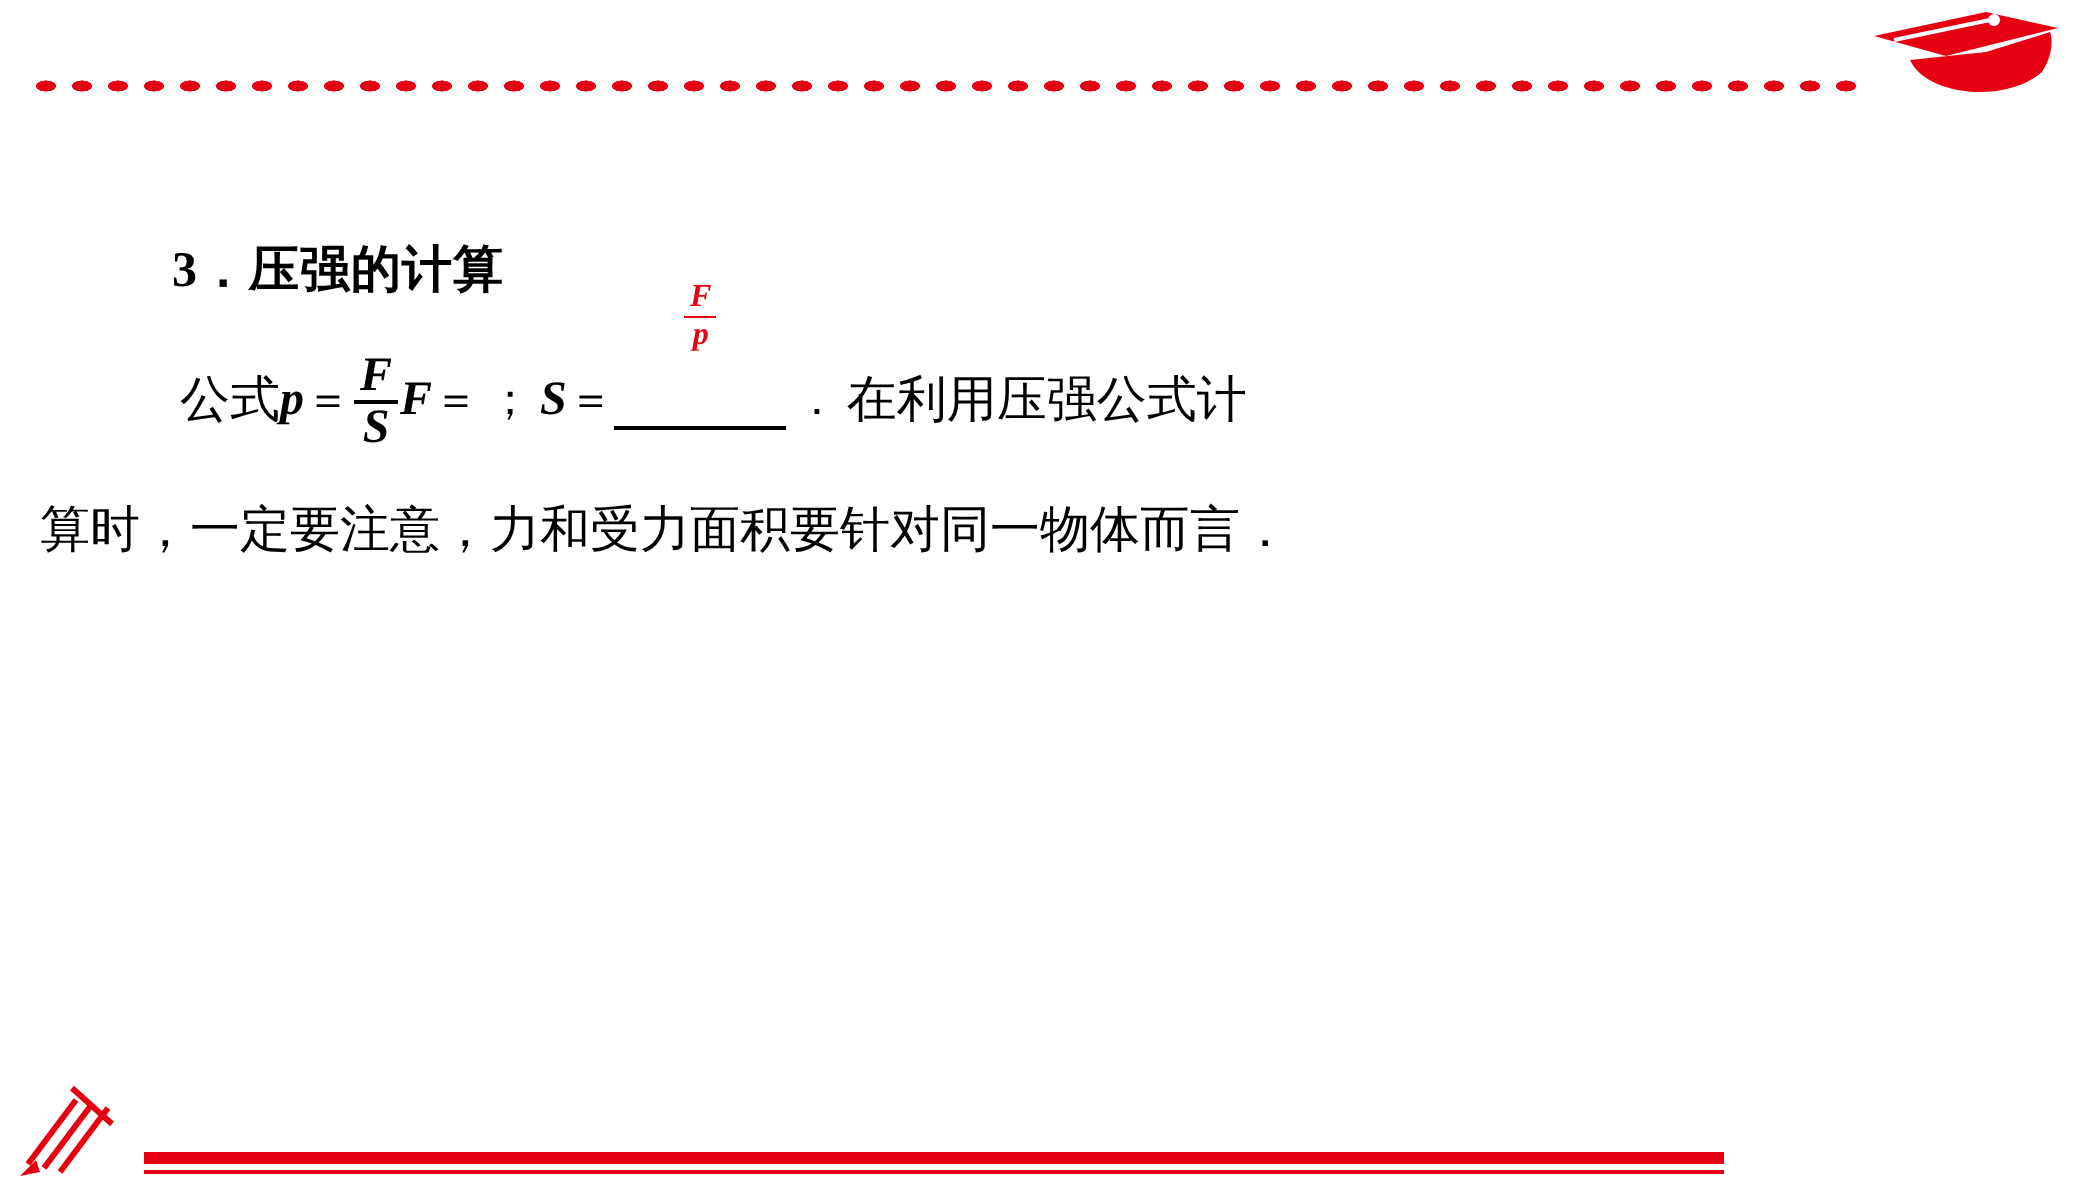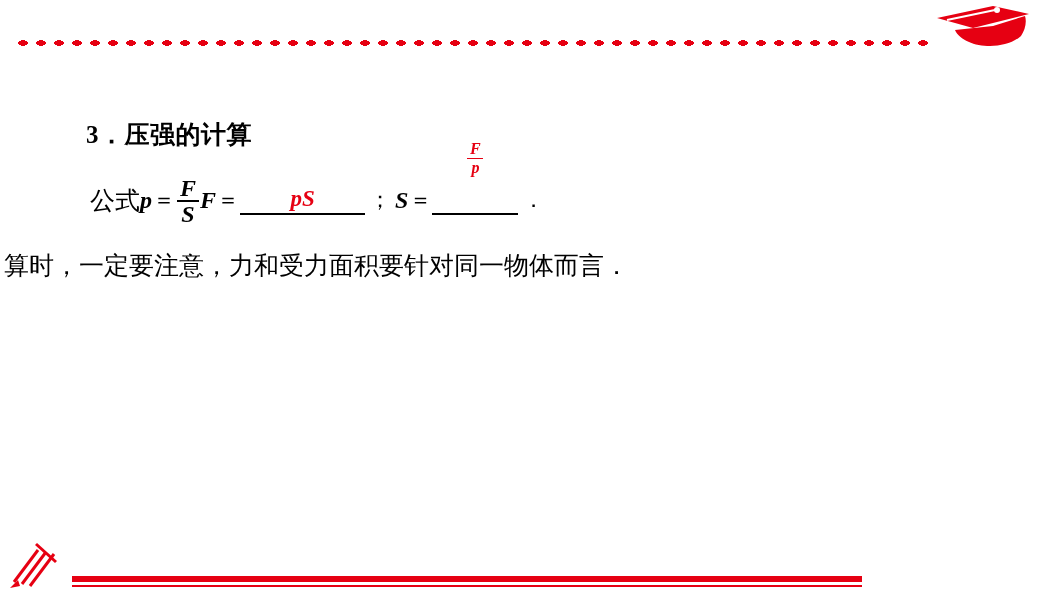--- a/index.html
+++ b/index.html
@@ -81,21 +81,21 @@
     color: #000;
     line-height: 1.1;
   }
   .line1 {
     margin-left: 90px;
     display: flex;
     align-items: center;
     white-space: nowrap;
   }
   .line2 {
-    margin-left: 4px;
+    margin-left: 20px;
     margin-top: 26px;
     white-space: nowrap;
   }
 
   
   .mvar {
     font-family: "Liberation Serif", serif;
     font-style: italic;
     font-weight: bold;
     font-size: 24px;
@@ -197,36 +197,36 @@
       <span class="frac">
         <span class="num mvar">F</span>
         <span class="bar"></span>
         <span class="den mvar">S</span>
       </span>
 
 
       <span class="mvar">F</span>
       <span class="eqsign">＝</span>
 
-      <span class="blank blank-f">pS</span>
 
       <span class="sep cjk">；</span>
 
       <span class="mvar">S</span>
       <span class="eqsign">＝</span>
 
       <span class="blank blank-s">
         <span class="frac-red">
           <span class="num">F</span>
           <span class="bar"></span>
           <span class="den">p</span>
         </span>
       </span>
 
       <span class="sep cjk">．</span>
+      <span class="cjk">在利用压强公式计</span>
     </div>
 
     <div class="line2 cjk">算时，一定要注意，力和受力面积要针对同一物体而言．</div>
 
   </div>
 </div>
 
 <div class="pencil-mark">
   <svg width="60" height="54" viewBox="0 0 60 54" xmlns="http://www.w3.org/2000/svg">
     <g stroke="#e60012" stroke-width="3" fill="none">

